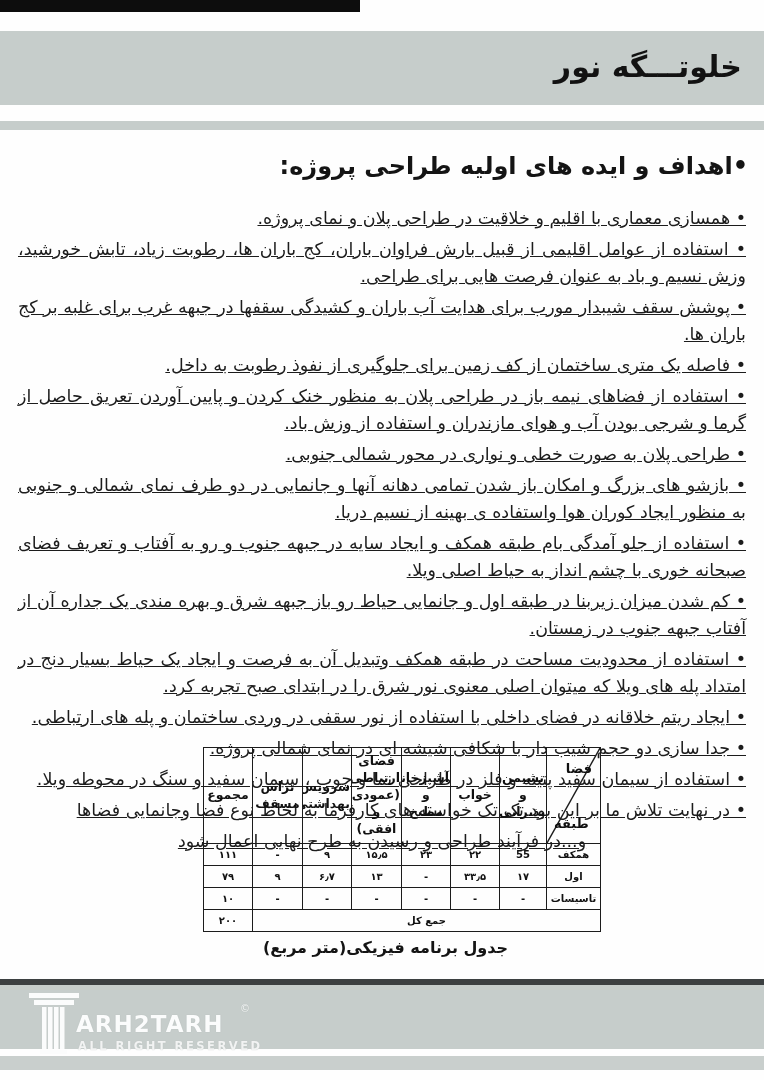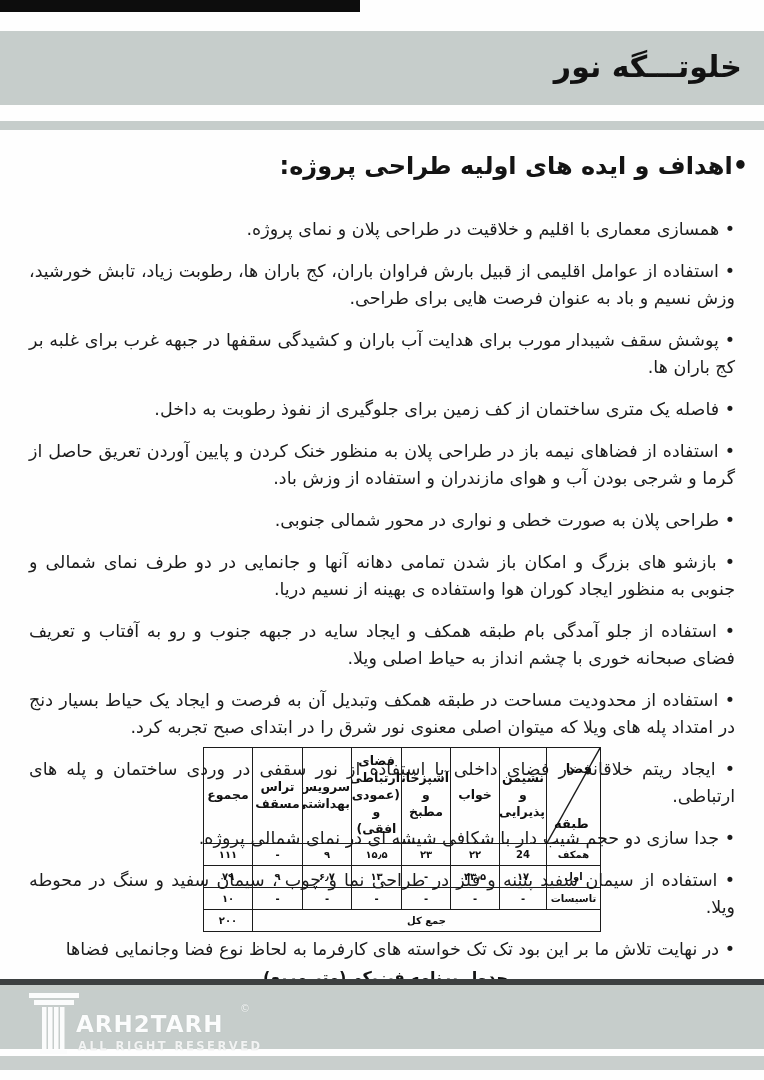--- a/index.html
+++ b/index.html
@@ -23,42 +23,42 @@
   .section-heading{
     right:16px;top:152px;direction:rtl;text-align:right;
     font-size:24px;font-weight:bold;color:#141414;
   }
   
   .body-text{
     left:14px;right:14px;top:201px;width:736px;
     direction:rtl;text-align:justify;
     font-size:17.5px;line-height:27px;color:#1c1c1c;
   }
-  .body-text p{margin:15px;}
+  .body-text p{margin:4px;text-decoration:underline;}
   .closing-line{text-align:center;}
   
   .program-table-wrap{left:187px;top:747px;width:397px;padding-left:16px;}
   table.program{
     border-collapse:collapse;table-layout:fixed;width:397px;direction:rtl;
     font-size:12.5px;font-weight:bold;color:#111;
   }
   table.program td,table.program th{
     border:1.5px solid #1c1c1c;text-align:center;vertical-align:middle;
     padding:0 1px;overflow:hidden;
   }
   table.program thead th{height:95px;line-height:1.35;white-space:pre-line;font-weight:bold;}
   table.program tbody td{height:21px;font-size:10px;margin-top:37px;}
   .corner-cell{position:relative;padding:0;}
   .corner-cell svg{position:absolute;left:0;top:0;width:100%;height:100%;}
   .corner-top{position:absolute;top:12px;right:8px;font-size:13px;}
   .corner-bottom{position:absolute;bottom:10px;left:7px;font-size:13px;}
   .row-label{font-size:13px;}
   .caption{
     left:187px;top:938px;width:397px;text-align:center;direction:rtl;
-    font-size:16px;font-weight:bold;color:#141414;margin-top:30px;
+    font-size:16px;font-weight:bold;color:#141414;
   }
   
   .footer-dark-bar{left:0;top:979px;width:764px;height:6px;background:#3c4041;}
   .footer-band{left:0;top:985px;width:764px;height:64px;background:#c6cdcb;}
   .thin-strip-bottom{left:0;top:1056px;width:764px;height:14px;background:#c9cfcd;}
   .logo{left:28px;top:993px;width:220px;height:62px;}
   .logo svg{position:absolute;left:0;top:0;}
   .brand-text{
     position:absolute;left:48px;top:18px;
     font-size:23px;font-weight:bold;color:#fbfcfc;letter-spacing:1px;
@@ -90,20 +90,21 @@
 
 <div class="abs body-text" id="bullets">
     <p>• همسازی معماری با اقلیم و خلاقیت در طراحی پلان و نمای پروژه.</p>
     <p>• استفاده از عوامل اقلیمی از قبیل بارش فراوان باران، کج باران ها، رطوبت زیاد، تابش خورشید، وزش نسیم و باد  به عنوان فرصت هایی برای طراحی.</p>
     <p>• پوشش سقف شیبدار مورب برای هدایت آب باران و کشیدگی سقفها در جبهه غرب برای غلبه بر کج باران ها.</p>
     <p>• فاصله یک متری ساختمان از کف زمین برای جلوگیری از نفوذ رطوبت به داخل.</p>
     <p>• استفاده از فضاهای نیمه باز در طراحی پلان به منظور خنک کردن و پایین آوردن تعریق حاصل از گرما و شرجی بودن آب و هوای مازندران و استفاده از وزش باد.</p>
     <p>• طراحی پلان  به صورت خطی و نواری در محور شمالی جنوبی.</p>
     <p>• بازشو های بزرگ و امکان باز شدن تمامی دهانه آنها و جانمایی در دو طرف نمای شمالی و جنوبی به منظور ایجاد کوران هوا واستفاده ی بهینه از نسیم دریا.</p>
     <p>• استفاده از جلو آمدگی بام طبقه همکف و ایجاد سایه در جبهه جنوب و رو به آفتاب و تعریف فضای صبحانه خوری با چشم انداز به حیاط اصلی ویلا.</p>
+    <p>• کم شدن میزان زیربنا در طبقه اول و جانمایی حیاط رو باز جبهه شرق و بهره مندی یک جداره آن از آفتاب  جبهه جنوب در زمستان.</p>
     <p>• استفاده از محدودیت  مساحت در طبقه همکف وتبدیل آن به فرصت و ایجاد یک حیاط بسیار دنج در امتداد پله های ویلا که میتوان اصلی معنوی نور شرق را در ابتدای صبح تجربه کرد.</p>
     <p>• ایجاد ریتم خلاقانه در فضای داخلی با استفاده از نور سقفی در وردی ساختمان و پله های ارتباطی.</p>
     <p>• جدا سازی دو حجم شیب دار با شکافی شیشه ای در نمای شمالی پروژه.</p>
     <p>• استفاده از سیمان سفید پتینه و فلز در طراحی نما و چوب ، سیمان سفید و سنگ در محوطه ویلا.</p>
     <p>• در نهایت تلاش ما بر این بود تک تک خواسته های کارفرما به لحاظ نوع فضا وجانمایی فضاها</p>
     <p class="closing-line">و...در فرآیند طراحی و رسیدن به طرح نهایی اعمال شود</p>
   </div>
 
 <div class="abs program-table-wrap">
   <table class="program">
@@ -140,21 +141,21 @@
           <th>سرویس
 بهداشتی</th>
           <th>تراس
 مسقف</th>
           <th>مجموع</th>
         </tr>
     </thead>
     <tbody id="table-body">
         <tr>
           <td class="row-label">همکف</td>
-          <td>24</td>
+          <td>55</td>
           <td>۲۲</td>
           <td>۲۳</td>
           <td>۱۵٫۵</td>
           <td>۹</td>
           <td>-</td>
           <td>۱۱۱</td>
         </tr>
         <tr>
           <td class="row-label">اول</td>
           <td>۱۷</td>

